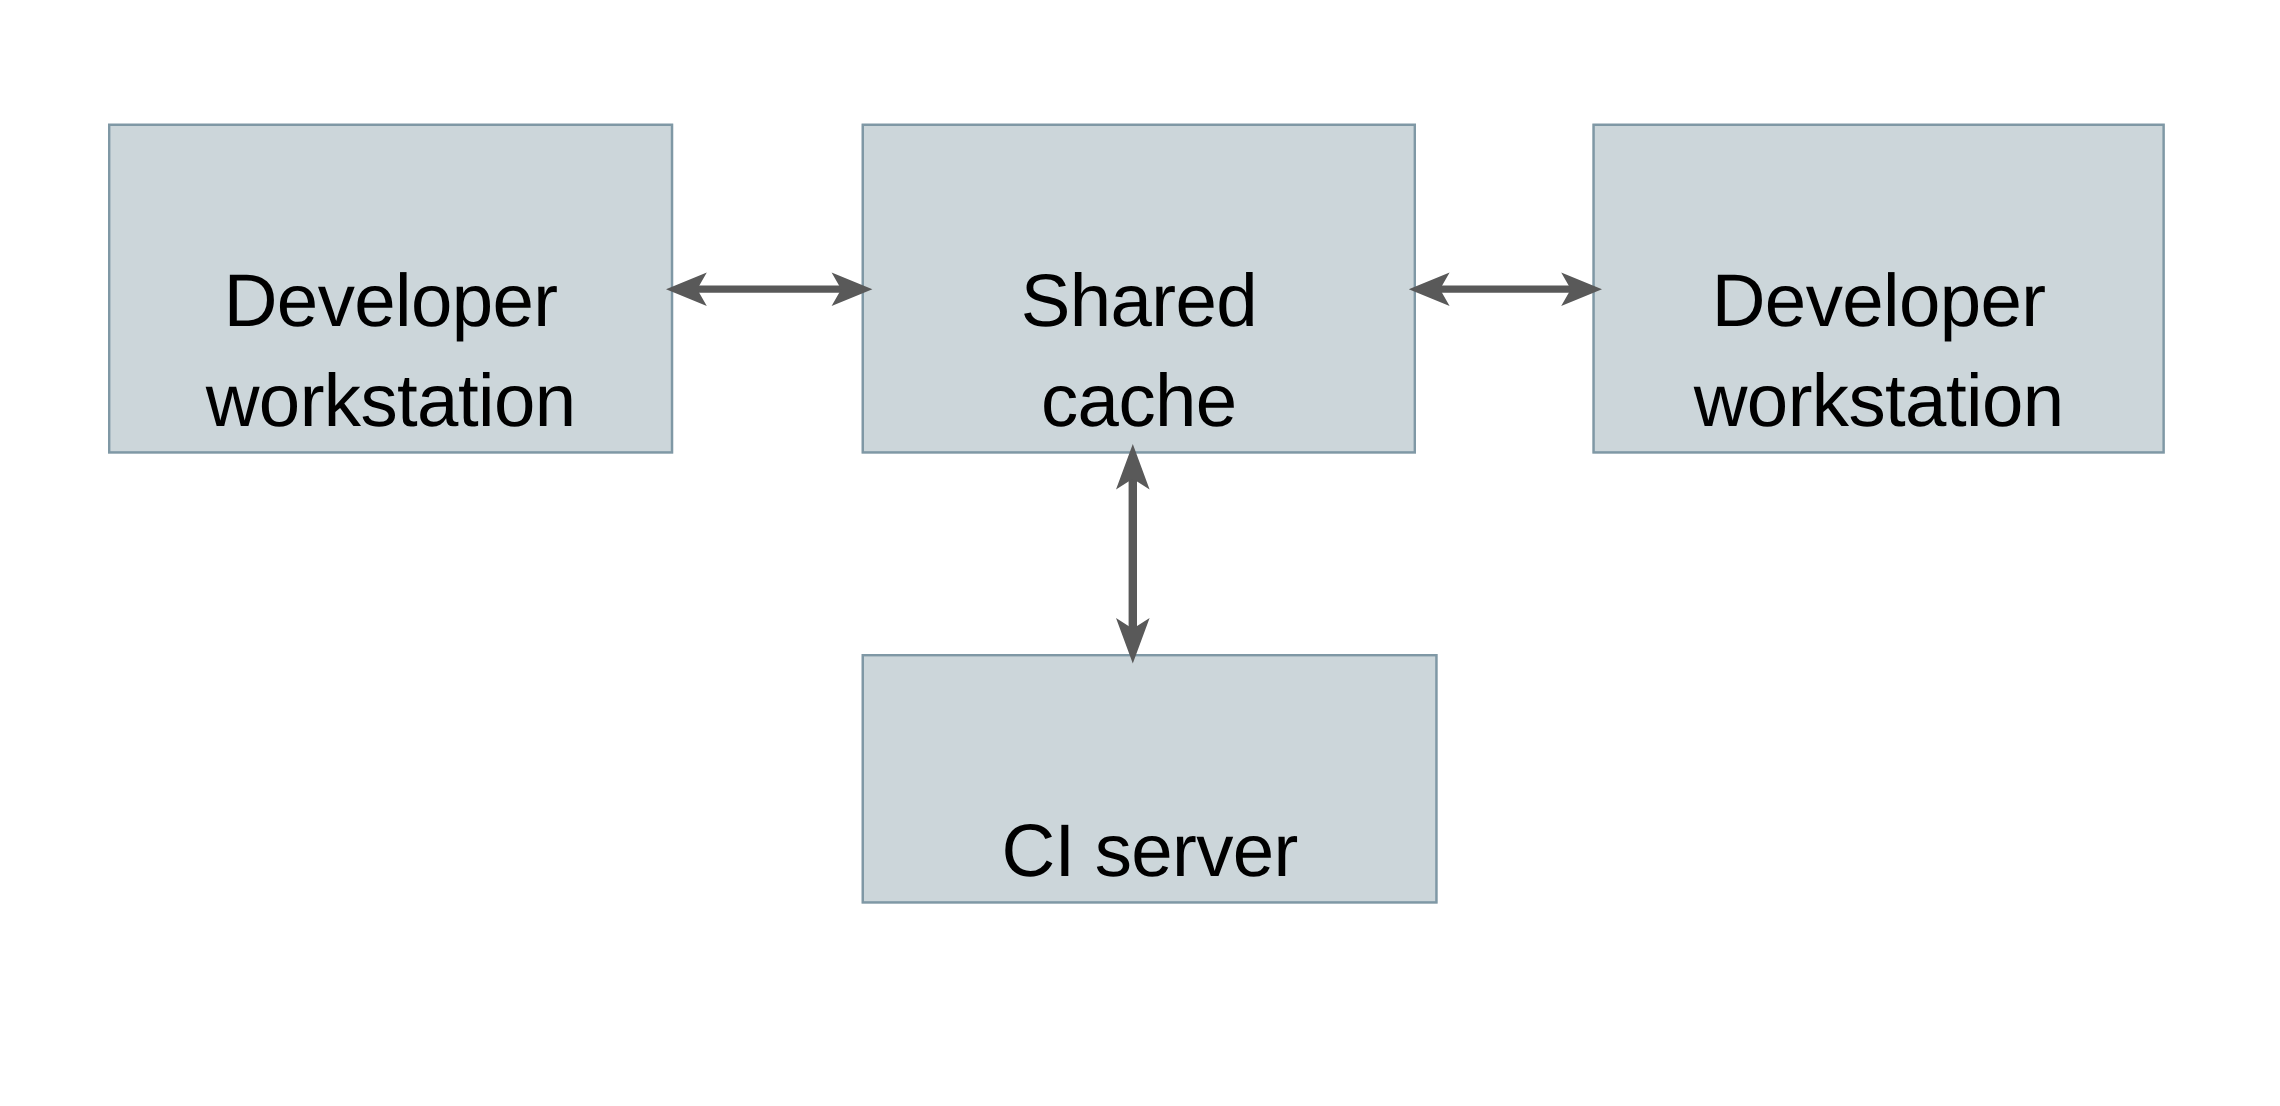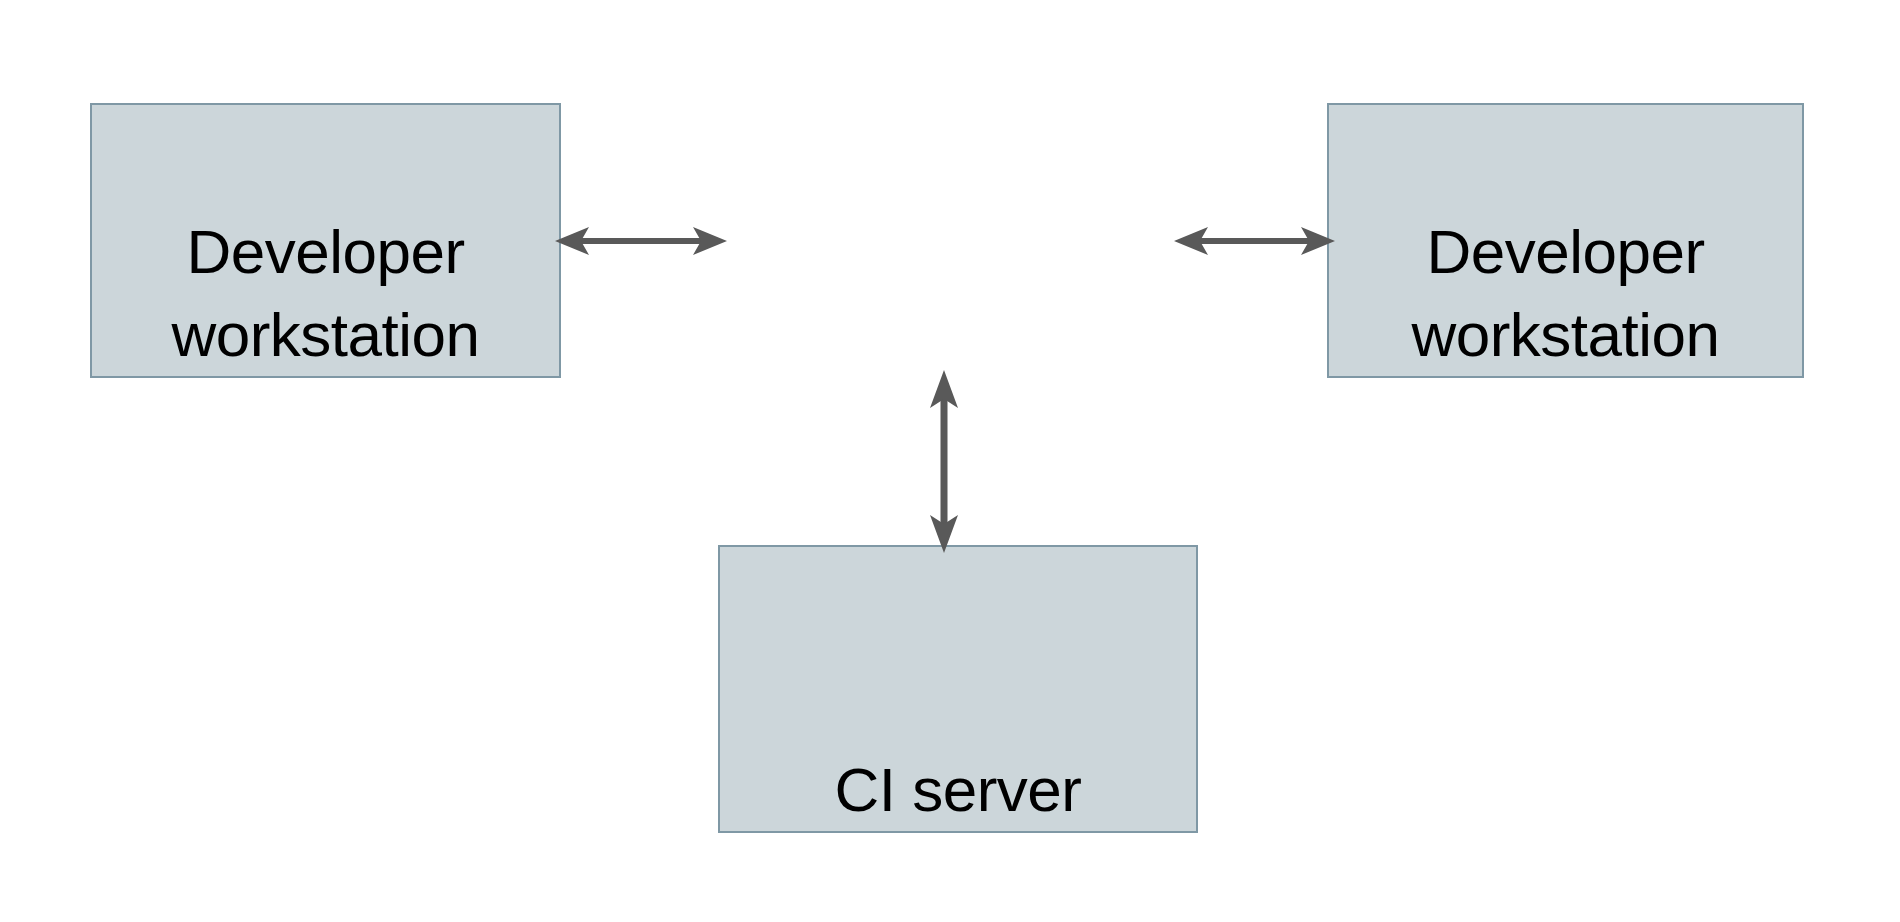--- a/index.html
+++ b/index.html
@@ -43,36 +43,40 @@
     pointer-events: none;
   }
   .edge svg {
     display: block;
     overflow: visible;
   }
   
   #node-dev-left   { left: 90px;  top: 103px; width: 471px; height: 275px; }
   #node-shared     { left: 718px; top: 103px; width: 462px; height: 275px; }
   #node-dev-right  { left: 1327px;top: 103px; width: 477px; height: 275px; }
-  #node-ci         { left: 718px; top: 545px; width: 480px; height: 288px; }
+  #node-ci         { left: 718px; top: 545px; width: 480px; height: 208px; }
 
   #edge-left-shared  { left: 555px; top: 205px; width: 172px; height: 72px; }
   #edge-shared-right { left: 1174px;top: 205px; width: 161px; height: 72px; }
   #edge-shared-ci    { left: 906px; top: 370px; width: 76px;  height: 183px; }
 </style>
 </head>
 <body>
 
 <div id="canvas">
 
   <div class="node" id="node-dev-left">
     <span class="node-label">Developer
 workstation</span>
   </div>
 
+  <div class="node" id="node-shared">
+    <span class="node-label">Shared
+cache</span>
+  </div>
 
   <div class="node" id="node-dev-right">
     <span class="node-label">Developer
 workstation</span>
   </div>
 
   <div class="node" id="node-ci">
     <span class="node-label">CI server</span>
   </div>
 

